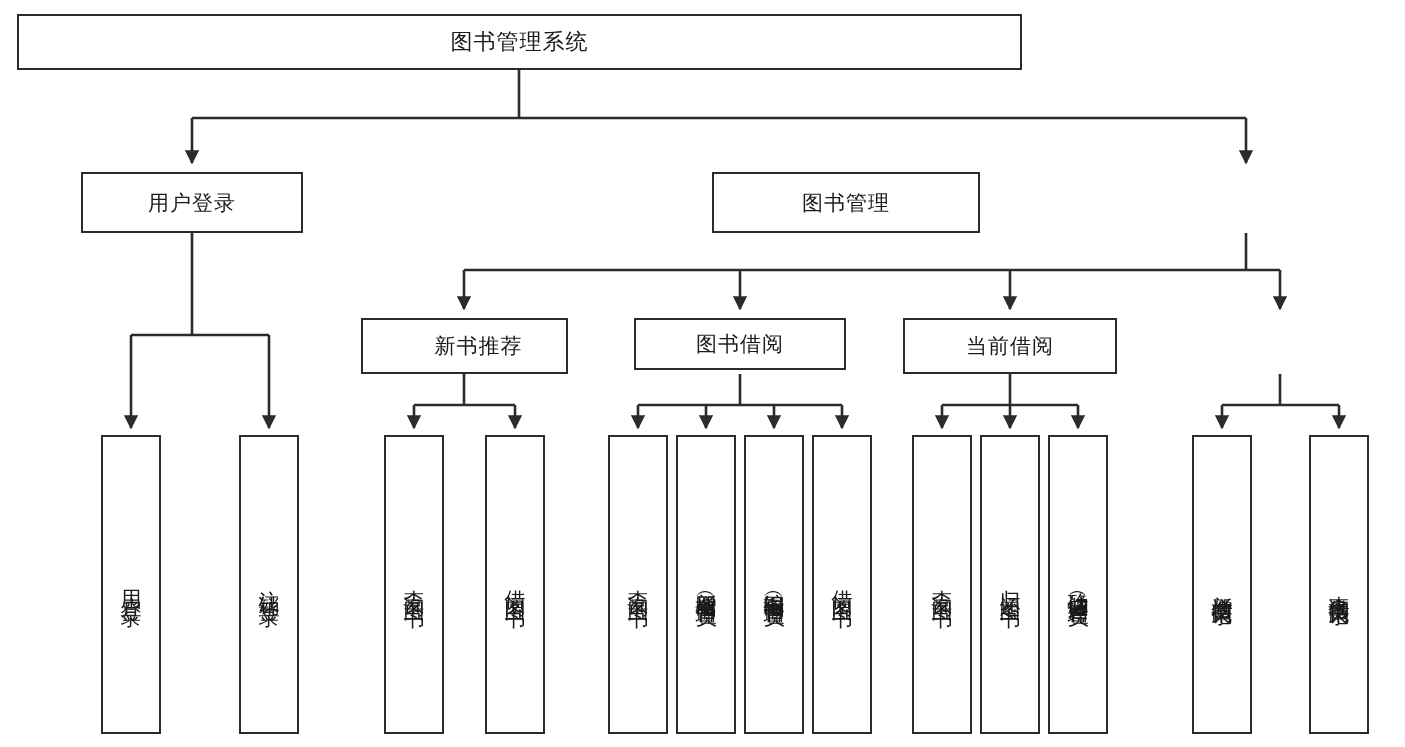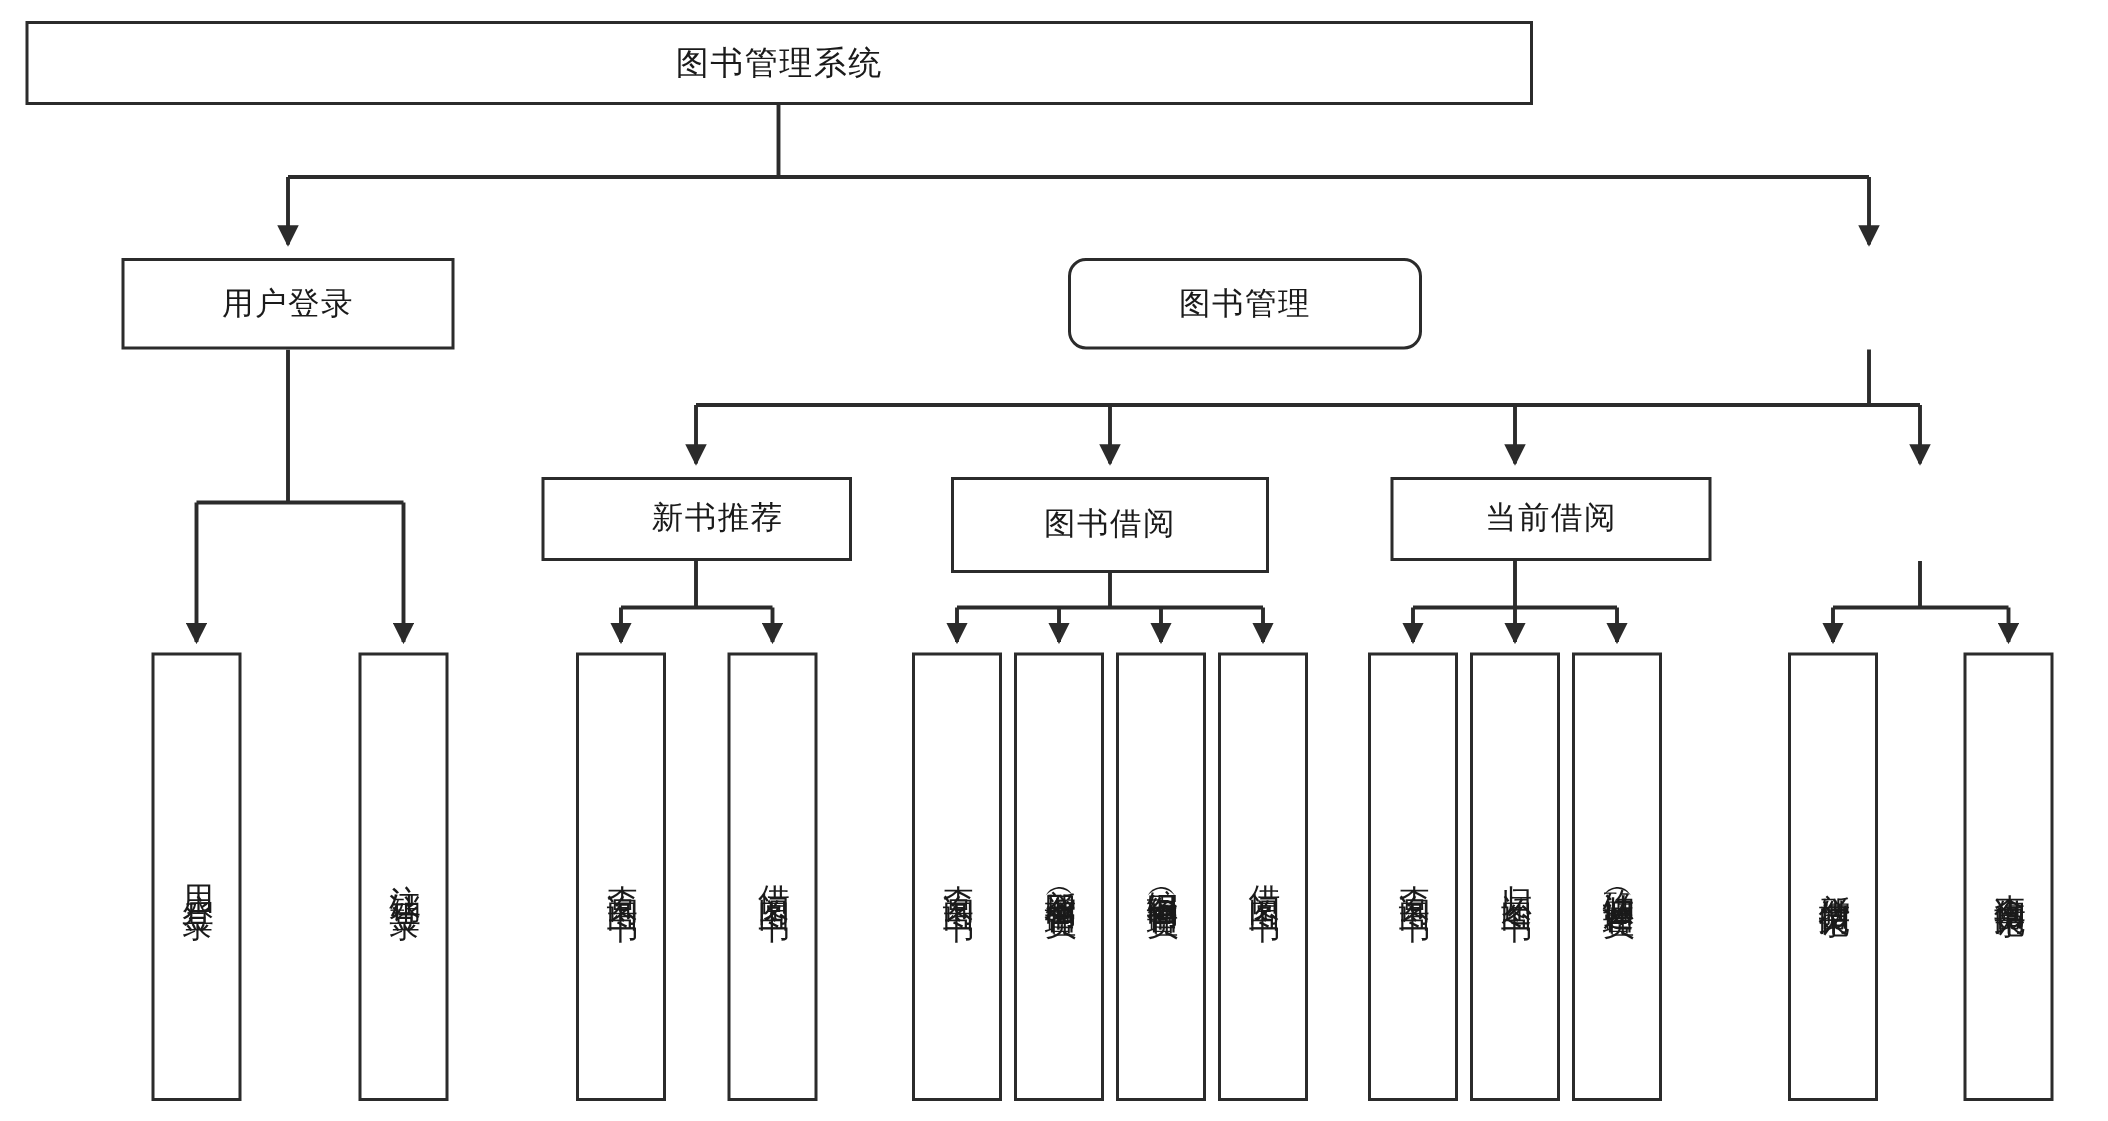--- a/index.html
+++ b/index.html
@@ -110,27 +110,27 @@
       <path d="M 1222 405 L 1339 405"></path>
       <path d="M 1222 405 L 1222 428" marker-end="url(#arrow)"></path>
       <path d="M 1339 405 L 1339 428" marker-end="url(#arrow)"></path>
     </g>
   </svg>
 
   <div class="node horiz root" style="left:17px;top:14px;width:1005px;height:56px;">图书管理系统</div>
 
   <div class="node horiz" style="left:81px;top:172px;width:222px;height:61px;">用户登录</div>
 
-  <div class="node horiz" style="left:712px;top:172px;width:236px;height:61px;border-radius:12px;">图书管理</div>
+  <div class="node horiz" style="left:712px;top:172px;width:268px;height:61px;">图书管理</div>
 
   <div class="node horiz" style="left:361px;top:318px;width:207px;height:56px;padding-left:28px;">新书推荐</div>
 
-  <div class="node horiz" style="left:634px;top:318px;width:212px;height:64px;">图书借阅</div>
+  <div class="node horiz" style="left:634px;top:318px;width:212px;height:52px;">图书借阅</div>
 
-  <div class="node horiz" style="left:903px;top:318px;width:214px;height:56px;margin-left:24px;">当前借阅</div>
+  <div class="node horiz" style="left:903px;top:318px;width:214px;height:56px;">当前借阅</div>
 
 
   <div class="node vert" style="left:101px;top:435px;width:60px;height:299px;">用户登录</div>
 
   <div class="node vert" style="left:239px;top:435px;width:60px;height:299px;">注销登录</div>
 
   <div class="node vert" style="left:384px;top:435px;width:60px;height:299px;">查询图书</div>
 
   <div class="node vert" style="left:485px;top:435px;width:60px;height:299px;">借阅图书</div>
 

